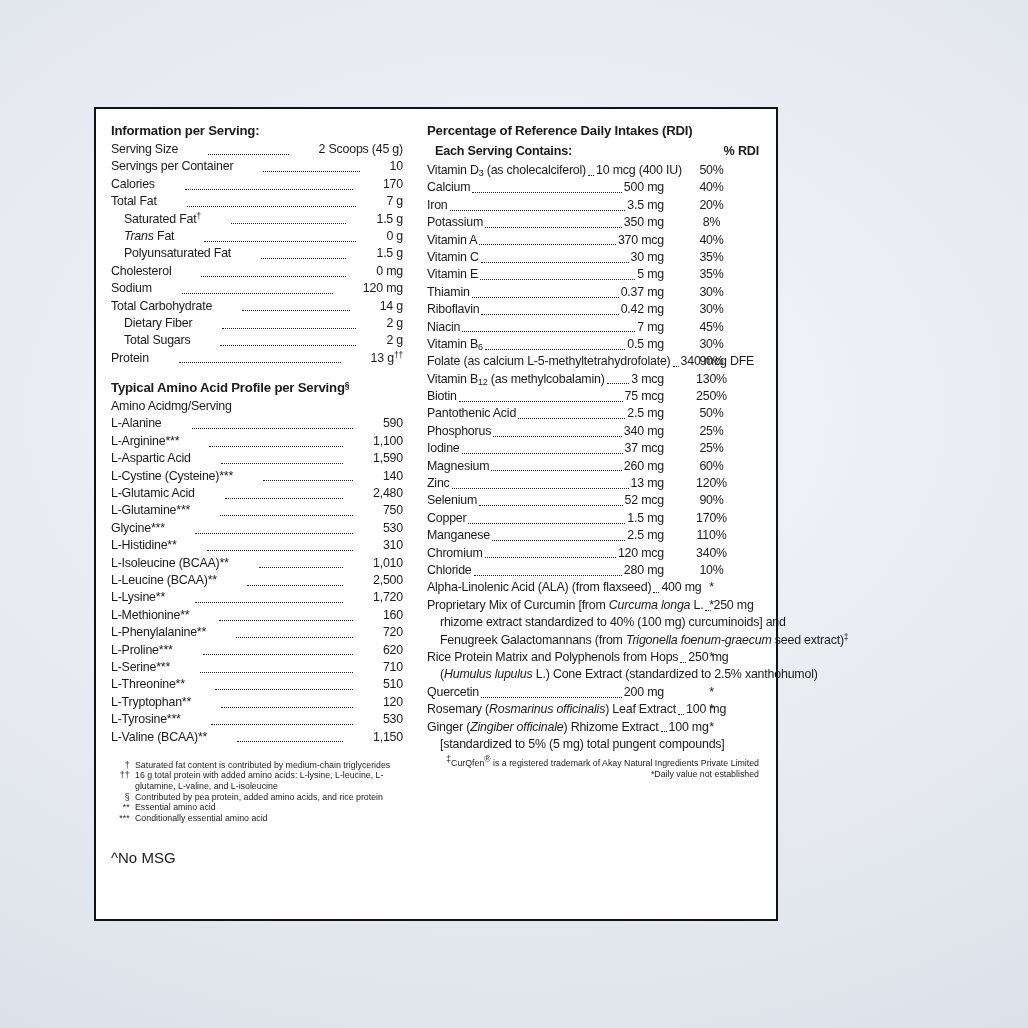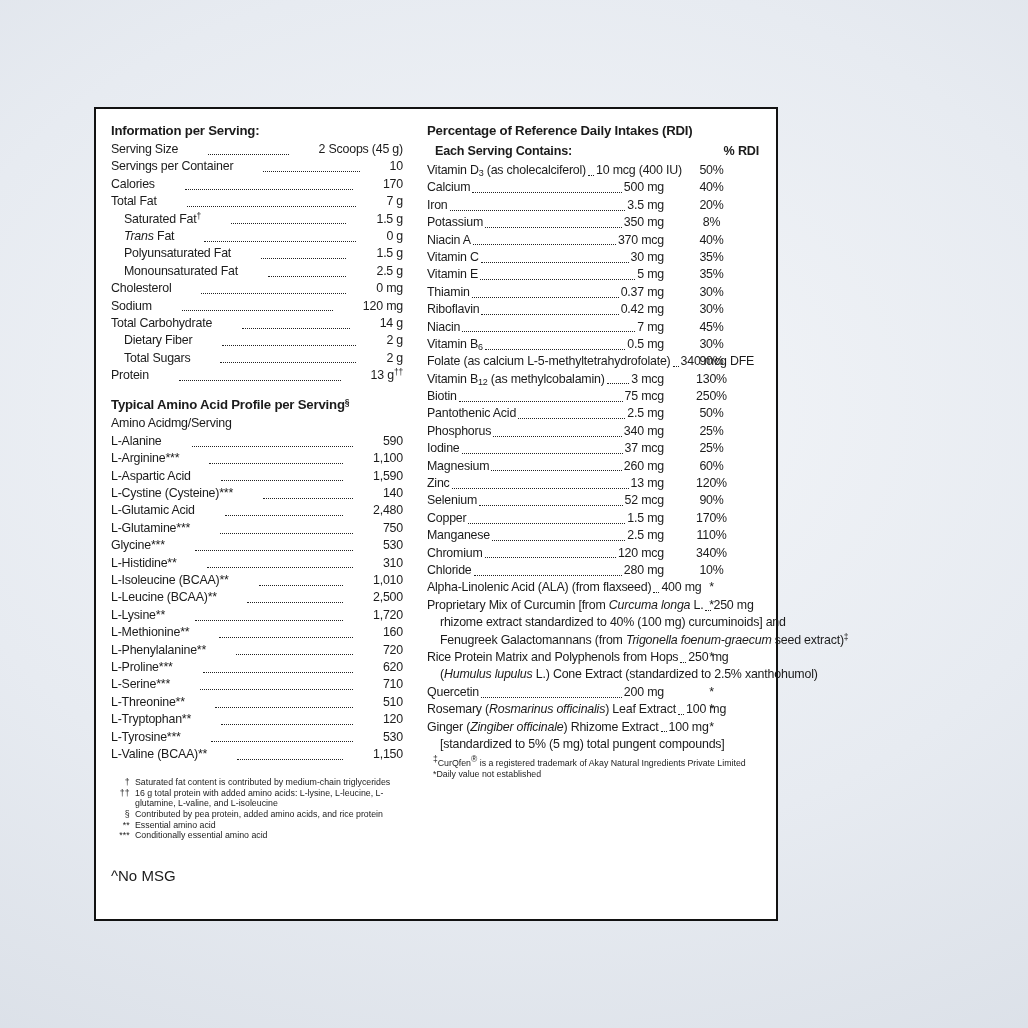--- a/index.html
+++ b/index.html
@@ -34,21 +34,21 @@
   .fnt{flex:0 1 auto;max-width:258px;}
   .nomsg{font-size:15px;margin-top:26px;}
   .each-head{display:flex;justify-content:space-between;font-weight:bold;font-size:12.6px;height:21px;line-height:21px;letter-spacing:-0.2px;padding-left:8px;}
   .rrow{display:flex;font-size:12.4px;letter-spacing:-0.2px;}
   .rmain{flex:1 1 auto;min-width:0;}
   .rline{display:flex;height:17.4px;line-height:17.4px;}
   .rline .rname,.rline .ramt{white-space:nowrap;}
   .rcont{height:17.4px;line-height:17.4px;padding-left:13px;white-space:nowrap;}
   .rrdi{flex:0 0 95px;text-align:center;height:17.4px;line-height:17.4px;white-space:nowrap;}
   .rfoots{margin-top:5px;padding-left:6px;}
-  .rfoot{font-size:8.8px;line-height:11px;}
+  .rfoot{font-size:8.8px;line-height:11px;text-align:right;}
 </style>
 </head>
 <body>
 
 <div class="panel">
   <div class="col-left">
     <div class="sec-title">Information per Serving:</div>
     <div id="info-rows">
         <div class="trow">
           <span class="lab"><span>Serving Size </span></span>
@@ -77,25 +77,20 @@
         </div>
         <div class="trow ind1">
           <span class="lab"><span class="it">Trans</span><span> Fat</span></span>
           <span class="dots"></span>
           <span class="val">0 g</span>
         </div>
         <div class="trow ind1">
           <span class="lab"><span>Polyunsaturated Fat</span></span>
           <span class="dots"></span>
           <span class="val">1.5 g</span>
-        </div>
-        <div class="trow ind1">
-          <span class="lab"><span>Monounsaturated Fat </span></span>
-          <span class="dots"></span>
-          <span class="val">2.5 g</span>
         </div>
         <div class="trow">
           <span class="lab"><span>Cholesterol </span></span>
           <span class="dots"></span>
           <span class="val">0 mg</span>
         </div>
         <div class="trow">
           <span class="lab"><span>Sodium </span></span>
           <span class="dots"></span>
           <span class="val">120 mg</span>
@@ -291,21 +286,21 @@
               <span class="rname"><span>Potassium</span></span>
               <span class="dots"></span>
               <span class="ramt">350 mg</span>
             </div>
           </div>
           <div class="rrdi">8%</div>
         </div>
         <div class="rrow">
           <div class="rmain">
             <div class="rline">
-              <span class="rname"><span>Niacin A</span></span>
+              <span class="rname"><span>Vitamin A</span></span>
               <span class="dots"></span>
               <span class="ramt">370 mcg</span>
             </div>
           </div>
           <div class="rrdi">40%</div>
         </div>
         <div class="rrow">
           <div class="rmain">
             <div class="rline">
               <span class="rname"><span>Vitamin C </span></span>

